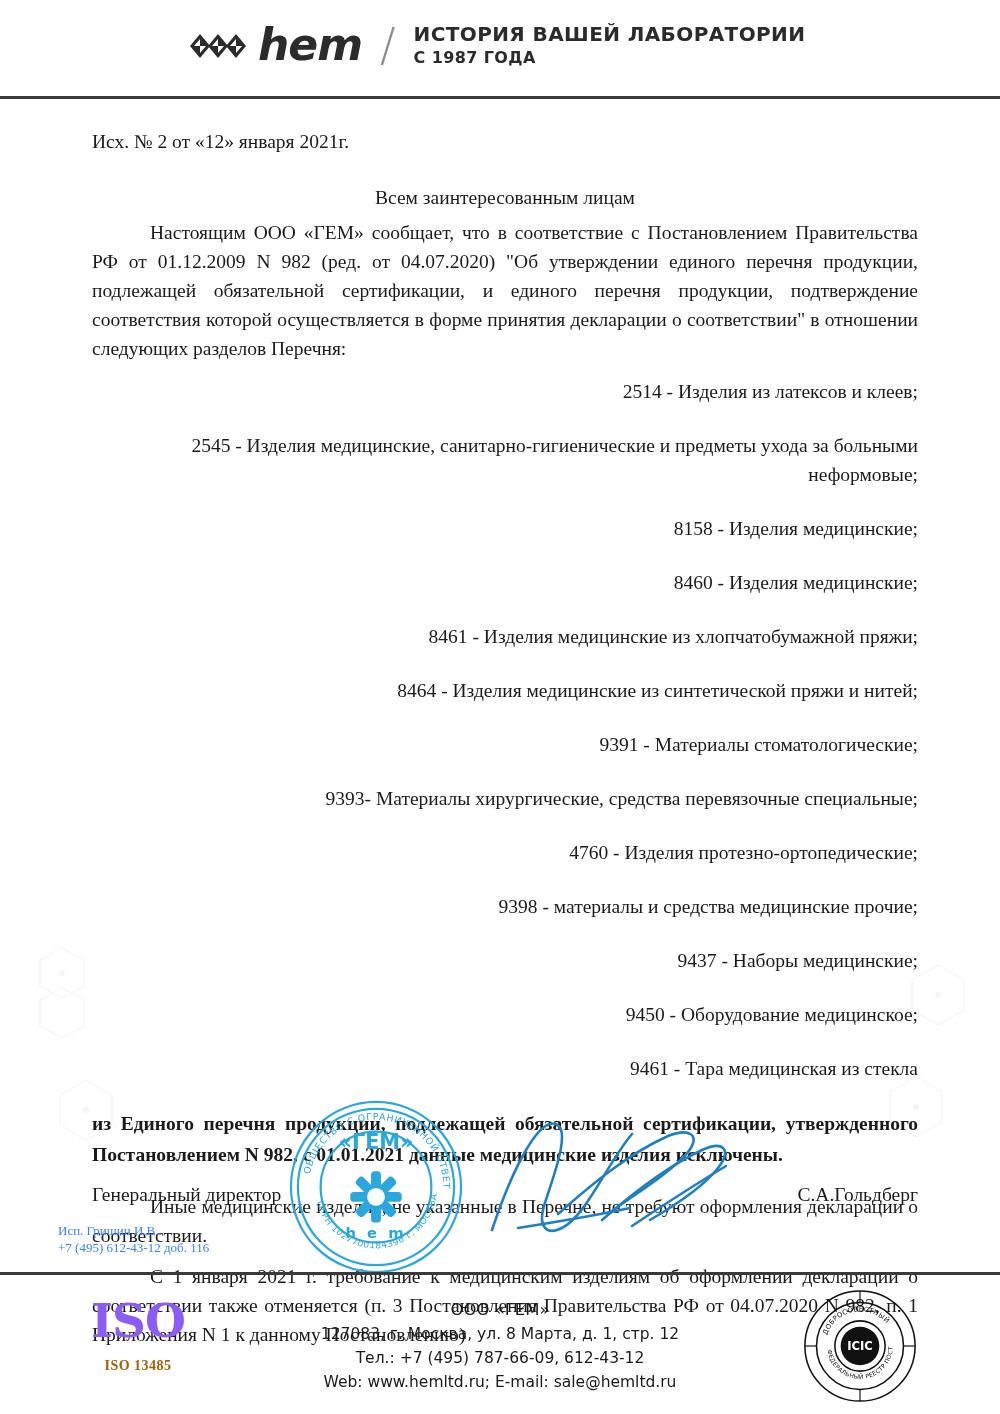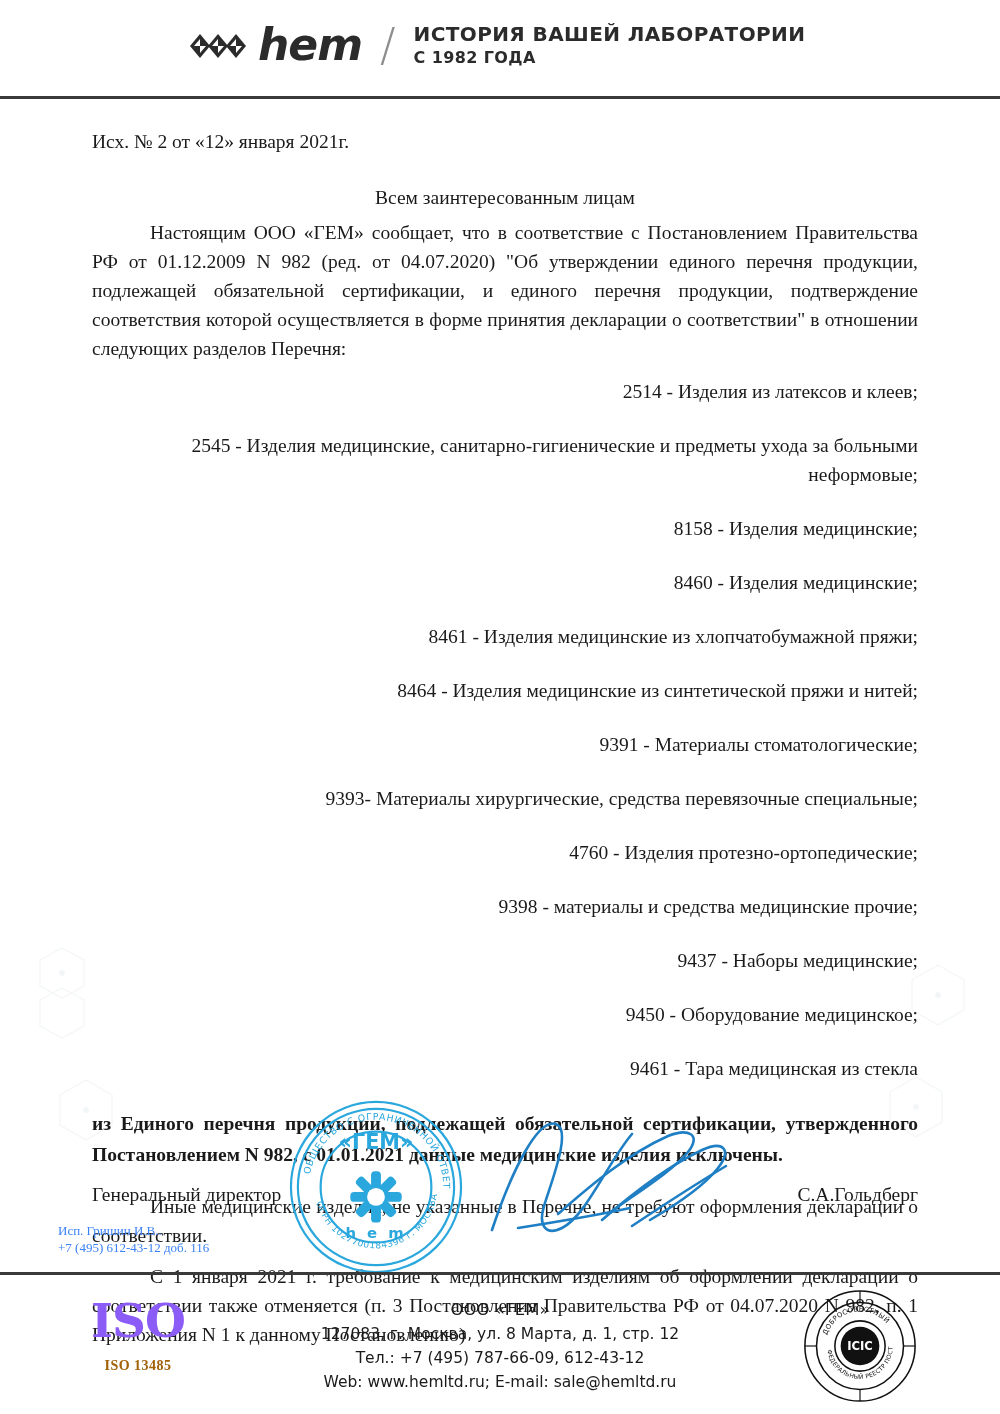--- a/index.html
+++ b/index.html
@@ -282,21 +282,21 @@
             <path d="M32 23 L32 30 L38 23 Z"></path>
             <path d="M44 23 L50 16 L50 23 Z"></path>
             <path d="M50 23 L50 30 L56 23 Z"></path>
           </g>
         </svg>
       </span>
       <span class="logo-word">hem</span>
       <span class="logo-slash">/</span>
       <span class="tagline">
         <span class="l1">ИСТОРИЯ ВАШЕЙ ЛАБОРАТОРИИ</span>
-        <span class="l2">С 1982 ГОДА</span>
+        <span class="l2">С 1987 ГОДА</span>
       </span>
     </div>
     <div class="header-rule"></div>
   </div>
 
   <div class="doc">
     <p class="outgoing">Исх. № 2 от «12» января 2021г.</p>
     <p class="addressee">Всем заинтересованным лицам</p>
     <p class="para">Настоящим ООО «ГЕМ» сообщает, что в соответствие с Постановлением Правительства РФ от 01.12.2009 N 982 (ред. от 04.07.2020) "Об утверждении единого перечня продукции, подлежащей обязательной сертификации, и единого перечня продукции, подтверждение соответствия которой осуществляется в форме принятия декларации о соответствии" в отношении следующих разделов Перечня:</p>
 

